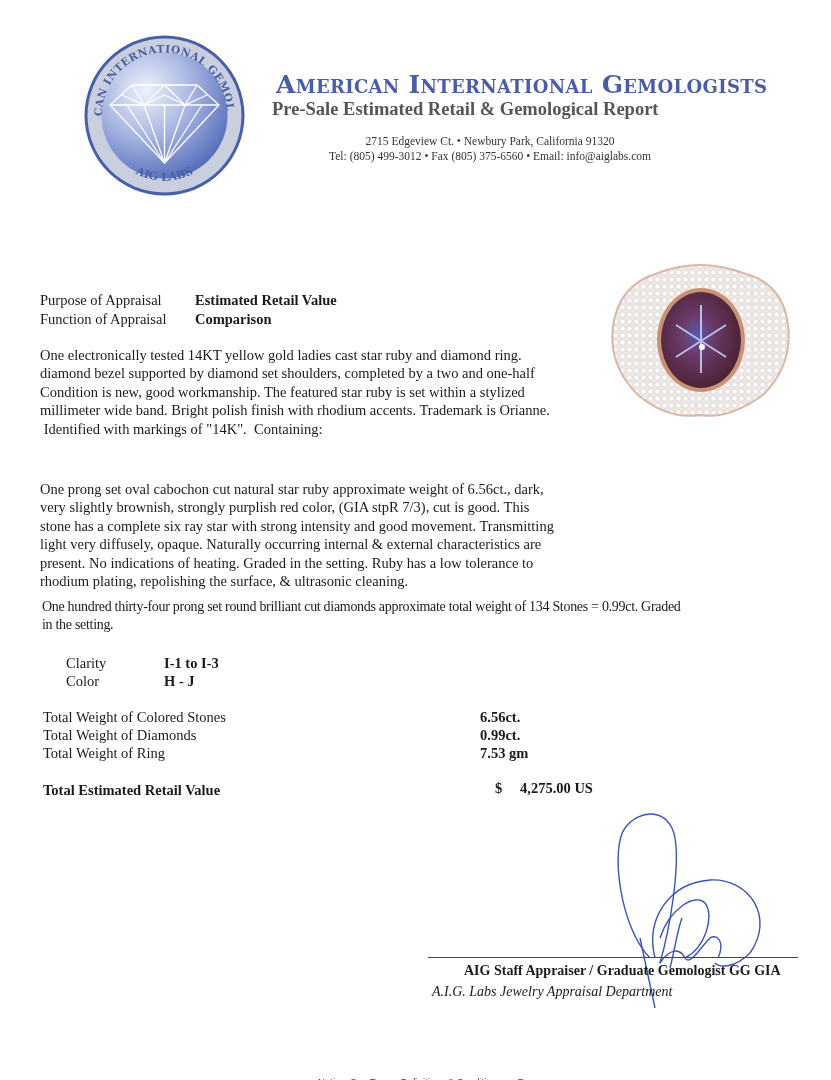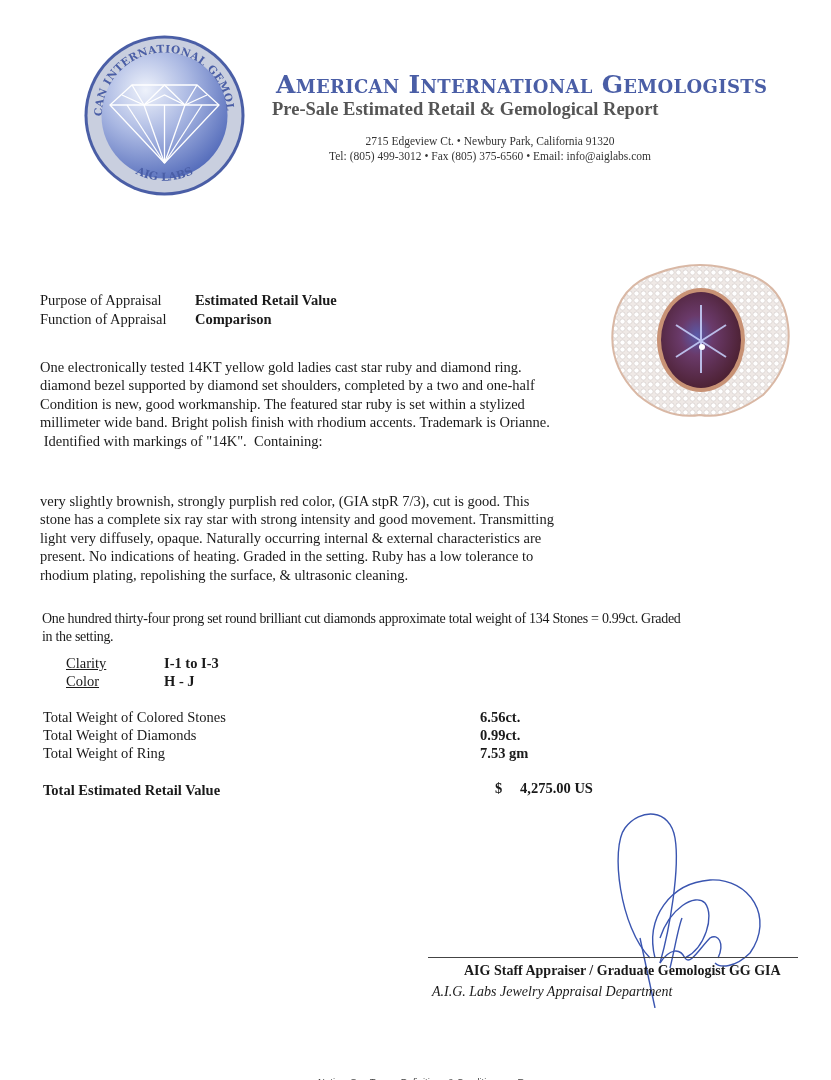--- a/index.html
+++ b/index.html
@@ -11,34 +11,34 @@
   #seal { left: 82px; top: 33px; width: 165px; height: 165px; }
   #company-name { left: 276px; top: 70px; width: 450px; font-family: "DejaVu Serif", serif;
         font-variant: small-caps; font-weight: bold; color: #4a5ea6; font-size: 25px; letter-spacing: 0.3px; white-space: nowrap; }
   #report-title { left: 272px; top: 99px; width: 460px; font-family: Liberation Serif, serif;
         font-weight: bold; color: #555; font-size: 18.5px; white-space: nowrap; }
   .contact { font-family: Liberation Serif, serif; font-size: 11.5px; color: #333; text-align: center; white-space: nowrap; }
   #address-line { left: 270px; top: 135px; width: 440px; }
   #contact-line { left: 270px; top: 150px; width: 440px; }
 
   
-  .body { font-size: 14.5px; line-height: 18.4px; margin-top: 12px; }
+  .body { font-size: 14.5px; line-height: 18.4px; }
   .lbl { font-size: 14.5px; }
   .b { font-weight: bold; }
 
   #purpose-label  { left: 40px; top: 292px; }
   #purpose-value  { left: 195px; top: 292px; }
   #function-label { left: 40px; top: 311px; }
   #function-value { left: 195px; top: 311px; text-align: right; }
 
   #para-ring { left: 40px; top: 346px; width: 560px; }
   #para-ruby { left: 40px; top: 480px; width: 560px; }
   #para-diamonds { left: 42px; top: 598px; width: 770px; font-size: 14px; letter-spacing: -0.3px; }
 
-  .row-label { left: 66px; text-decoration: underline; }
+  .row-label { left: 66px; }
   .row-val { left: 164px; }
 
   .tot-label { left: 43px; }
   .tot-val { left: 480px; width: 115px; text-align: left; }
 
   #ring-photo { left: 598px; top: 255px; width: 205px; height: 165px; }
 
   #sig-line { left: 428px; top: 957px; width: 370px; height: 1px; background: #444; }
   #signature { left: 600px; top: 808px; width: 200px; height: 200px; }
   #sig-title { left: 432px; top: 963px; font-size: 14px; font-weight: bold; white-space: nowrap; margin-left: 32px; }
@@ -117,20 +117,21 @@
 
 <div id="para-ring" class="abs body">
   <div>One electronically tested 14KT yellow gold ladies cast star ruby and diamond ring.</div>
   <div>diamond bezel supported by diamond set shoulders, completed by a two and one-half</div>
   <div>Condition is new, good workmanship.  The featured star ruby is set within a stylized</div>
   <div>millimeter wide band. Bright polish finish with rhodium accents.  Trademark is Orianne.</div>
   <div style="white-space:pre"> Identified with markings of "14K".  Containing:</div>
 </div>
 
 <div id="para-ruby" class="abs body">
+  <div>One prong set oval cabochon cut natural star ruby approximate weight of 6.56ct., dark,</div>
   <div>very slightly brownish, strongly purplish red color, (GIA stpR 7/3), cut is good.  This</div>
   <div>stone has a complete six ray star with strong intensity and good movement.  Transmitting</div>
   <div>light very diffusely, opaque. Naturally occurring internal &amp; external characteristics are</div>
   <div>present. No indications of heating. Graded in the setting. Ruby has a low tolerance to</div>
   <div>rhodium plating, repolishing the surface, &amp; ultrasonic cleaning.</div>
 </div>
 
 <div id="para-diamonds" class="abs body">
   <div>One hundred thirty-four prong set round brilliant cut diamonds approximate total weight of 134 Stones = 0.99ct.  Graded</div>
   <div>in the setting.</div>

